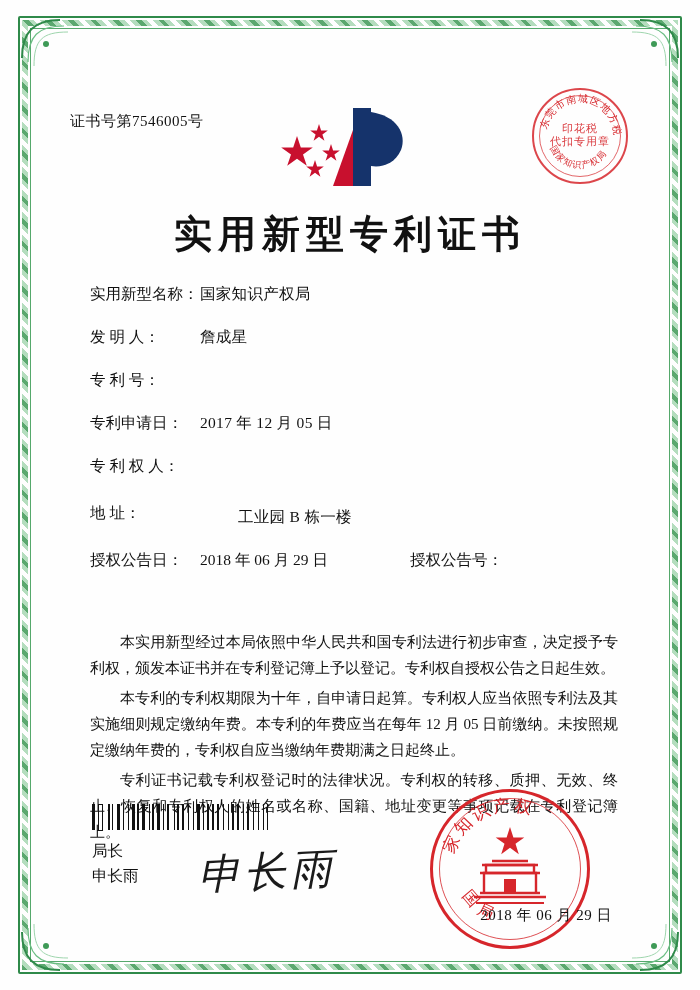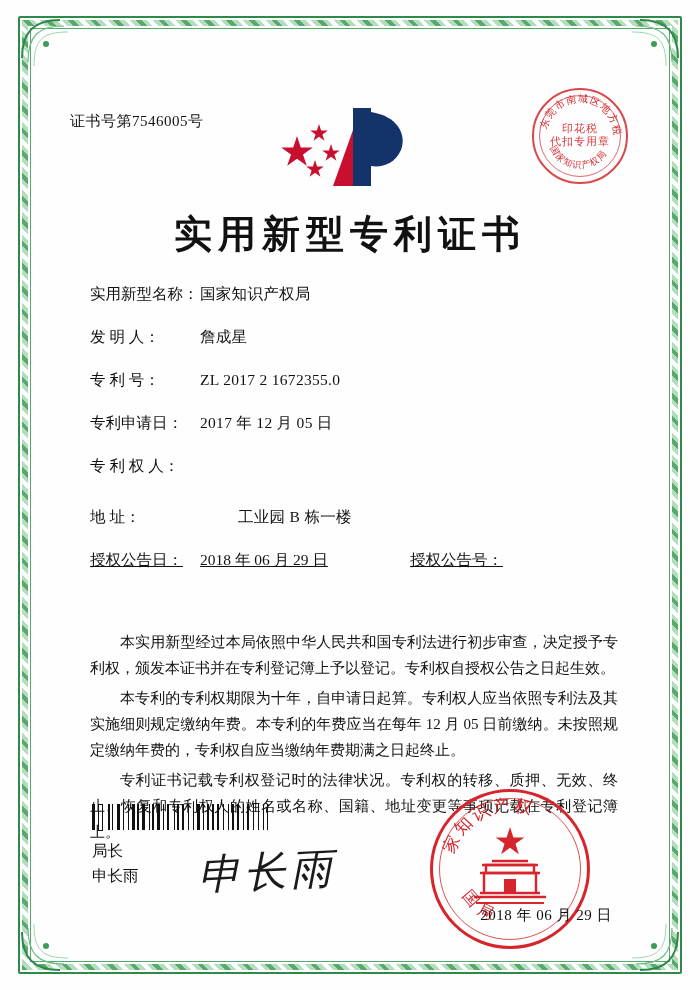--- a/index.html
+++ b/index.html
@@ -153,42 +153,41 @@
     position: absolute;
     left: 42px;
     right: 30px;
     top: 240px;
     font-size: 15.5px;
     line-height: 19px;
     color: #111;
   }
   .row {
     display: flex;
-    align-items: flex-end;
+    align-items: center;
     margin-bottom: 24px;
   }
   .row .label {
     width: 110px;
     flex: none;
     letter-spacing: 0px;
     white-space: nowrap;
   }
   .row .value {
     flex: 1;
     letter-spacing: 0.3px;
   }
   .row .value .line2 {
     display: block;
     margin-top: 8px;
     margin-left: 38px;
   }
   .row-split {
     display: flex;
     margin-bottom: 28px;
-    text-decoration: underline;
   }
   .row-split .half {
     display: flex;
   }
   .row-split .half.left { width: 320px; }
   .row-split .half .label { width: 110px; flex: none; }
 
   
   .paras {
     position: absolute;
@@ -378,21 +377,20 @@
         <span class="value">国家知识产权局</span>
       </div>
 
       <div class="row">
         <span class="label">发 明 人：</span>
         <span class="value">詹成星</span>
       </div>
 
       <div class="row">
         <span class="label">专 利 号：</span>
-        <span class="value">ZL 2017 2 1672355.0</span>
       </div>
 
       <div class="row">
         <span class="label">专利申请日：</span>
         <span class="value">2017 年 12 月 05 日</span>
       </div>
 
       <div class="row">
         <span class="label">专 利 权 人：</span>
       </div>

